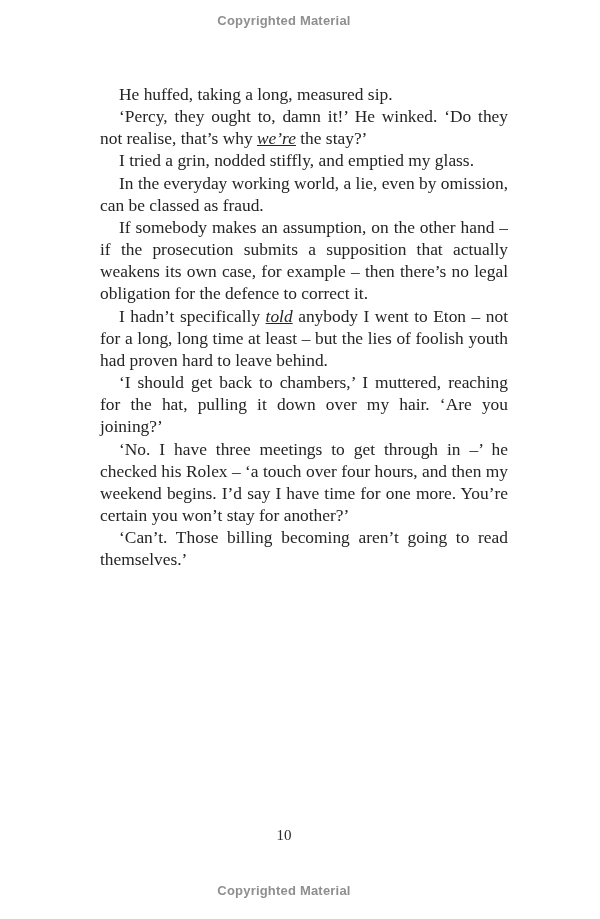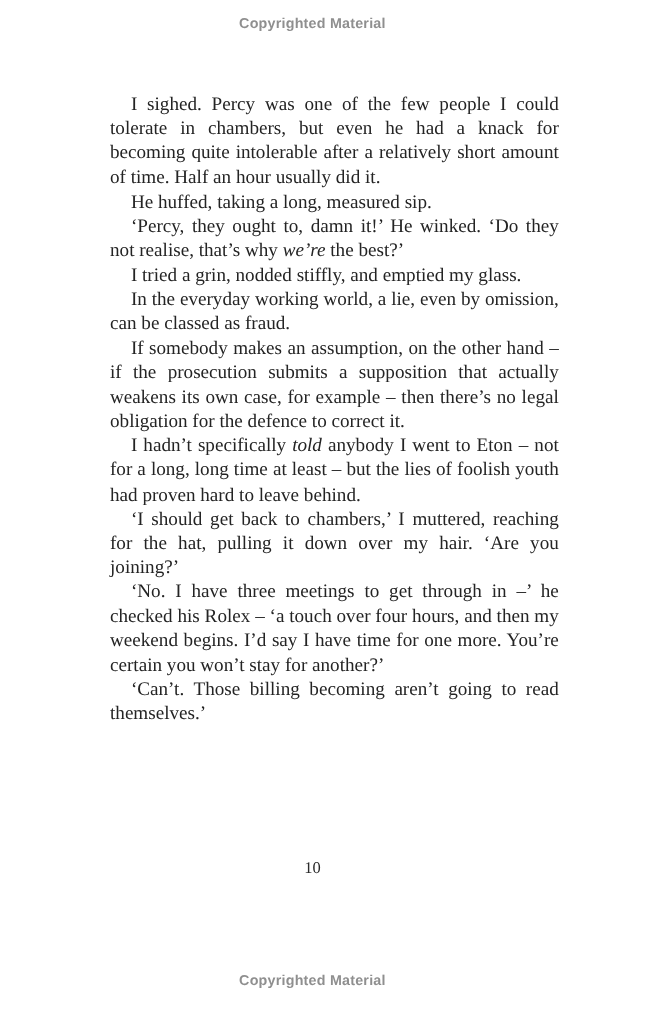--- a/index.html
+++ b/index.html
@@ -36,42 +36,41 @@
   }
   .para {
     margin: 0;
     padding: 0;
     text-indent: 19px;
     text-align: justify;
     font-size: 17.4px;
     line-height: 22.15px;
     color: #242424;
   }
-  .para em { font-style: italic; }
+  .para em { font-style: italic; text-decoration: underline; }
   .page-number {
     position: absolute;
     left: 0;
     width: 100%;
-    top: 782px;
+    top: 827px;
     text-align: center;
     font-family: "Liberation Serif", serif;
     font-size: 15px;
     color: #2a2a2a;
   }
 </style>
 </head>
 <body>
 
 <div class="page">
   <div class="copyright top">Copyrighted Material</div>
 
   <div class="text-block">
-      <p class="para"><span>I sighed. Percy was one of the few people I could tolerate in chambers, but even he had a knack for becoming quite intolerable after a relatively short amount of time. Half an hour usually did it.</span></p>
       <p class="para"><span>He huffed, taking a long, measured sip.</span></p>
-      <p class="para"><span>‘Percy, they ought to, damn it!’ He winked. ‘Do they not realise, that’s why </span><em>we’re</em><span> the best?’</span></p>
+      <p class="para"><span>‘Percy, they ought to, damn it!’ He winked. ‘Do they not realise, that’s why </span><em>we’re</em><span> the stay?’</span></p>
       <p class="para"><span>I tried a grin, nodded stiffly, and emptied my glass.</span></p>
       <p class="para"><span>In the everyday working world, a lie, even by omission, can be classed as fraud.</span></p>
       <p class="para"><span>If somebody makes an assumption, on the other hand – if the prosecution submits a supposition that actually weakens its own case, for example – then there’s no legal obligation for the defence to correct it.</span></p>
       <p class="para"><span>I hadn’t specifically </span><em>told</em><span> anybody I went to Eton – not for a long, long time at least – but the lies of foolish youth had proven hard to leave behind.</span></p>
       <p class="para"><span>‘I should get back to chambers,’ I muttered, reaching for the hat, pulling it down over my hair. ‘Are you joining?’</span></p>
       <p class="para"><span>‘No. I have three meetings to get through in –’ he checked his Rolex – ‘a touch over four hours, and then my weekend begins. I’d say I have time for one more. You’re certain you won’t stay for another?’</span></p>
       <p class="para"><span>‘Can’t. Those billing becoming aren’t going to read themselves.’</span></p>
     </div>
 
   <div class="page-number">10</div>

